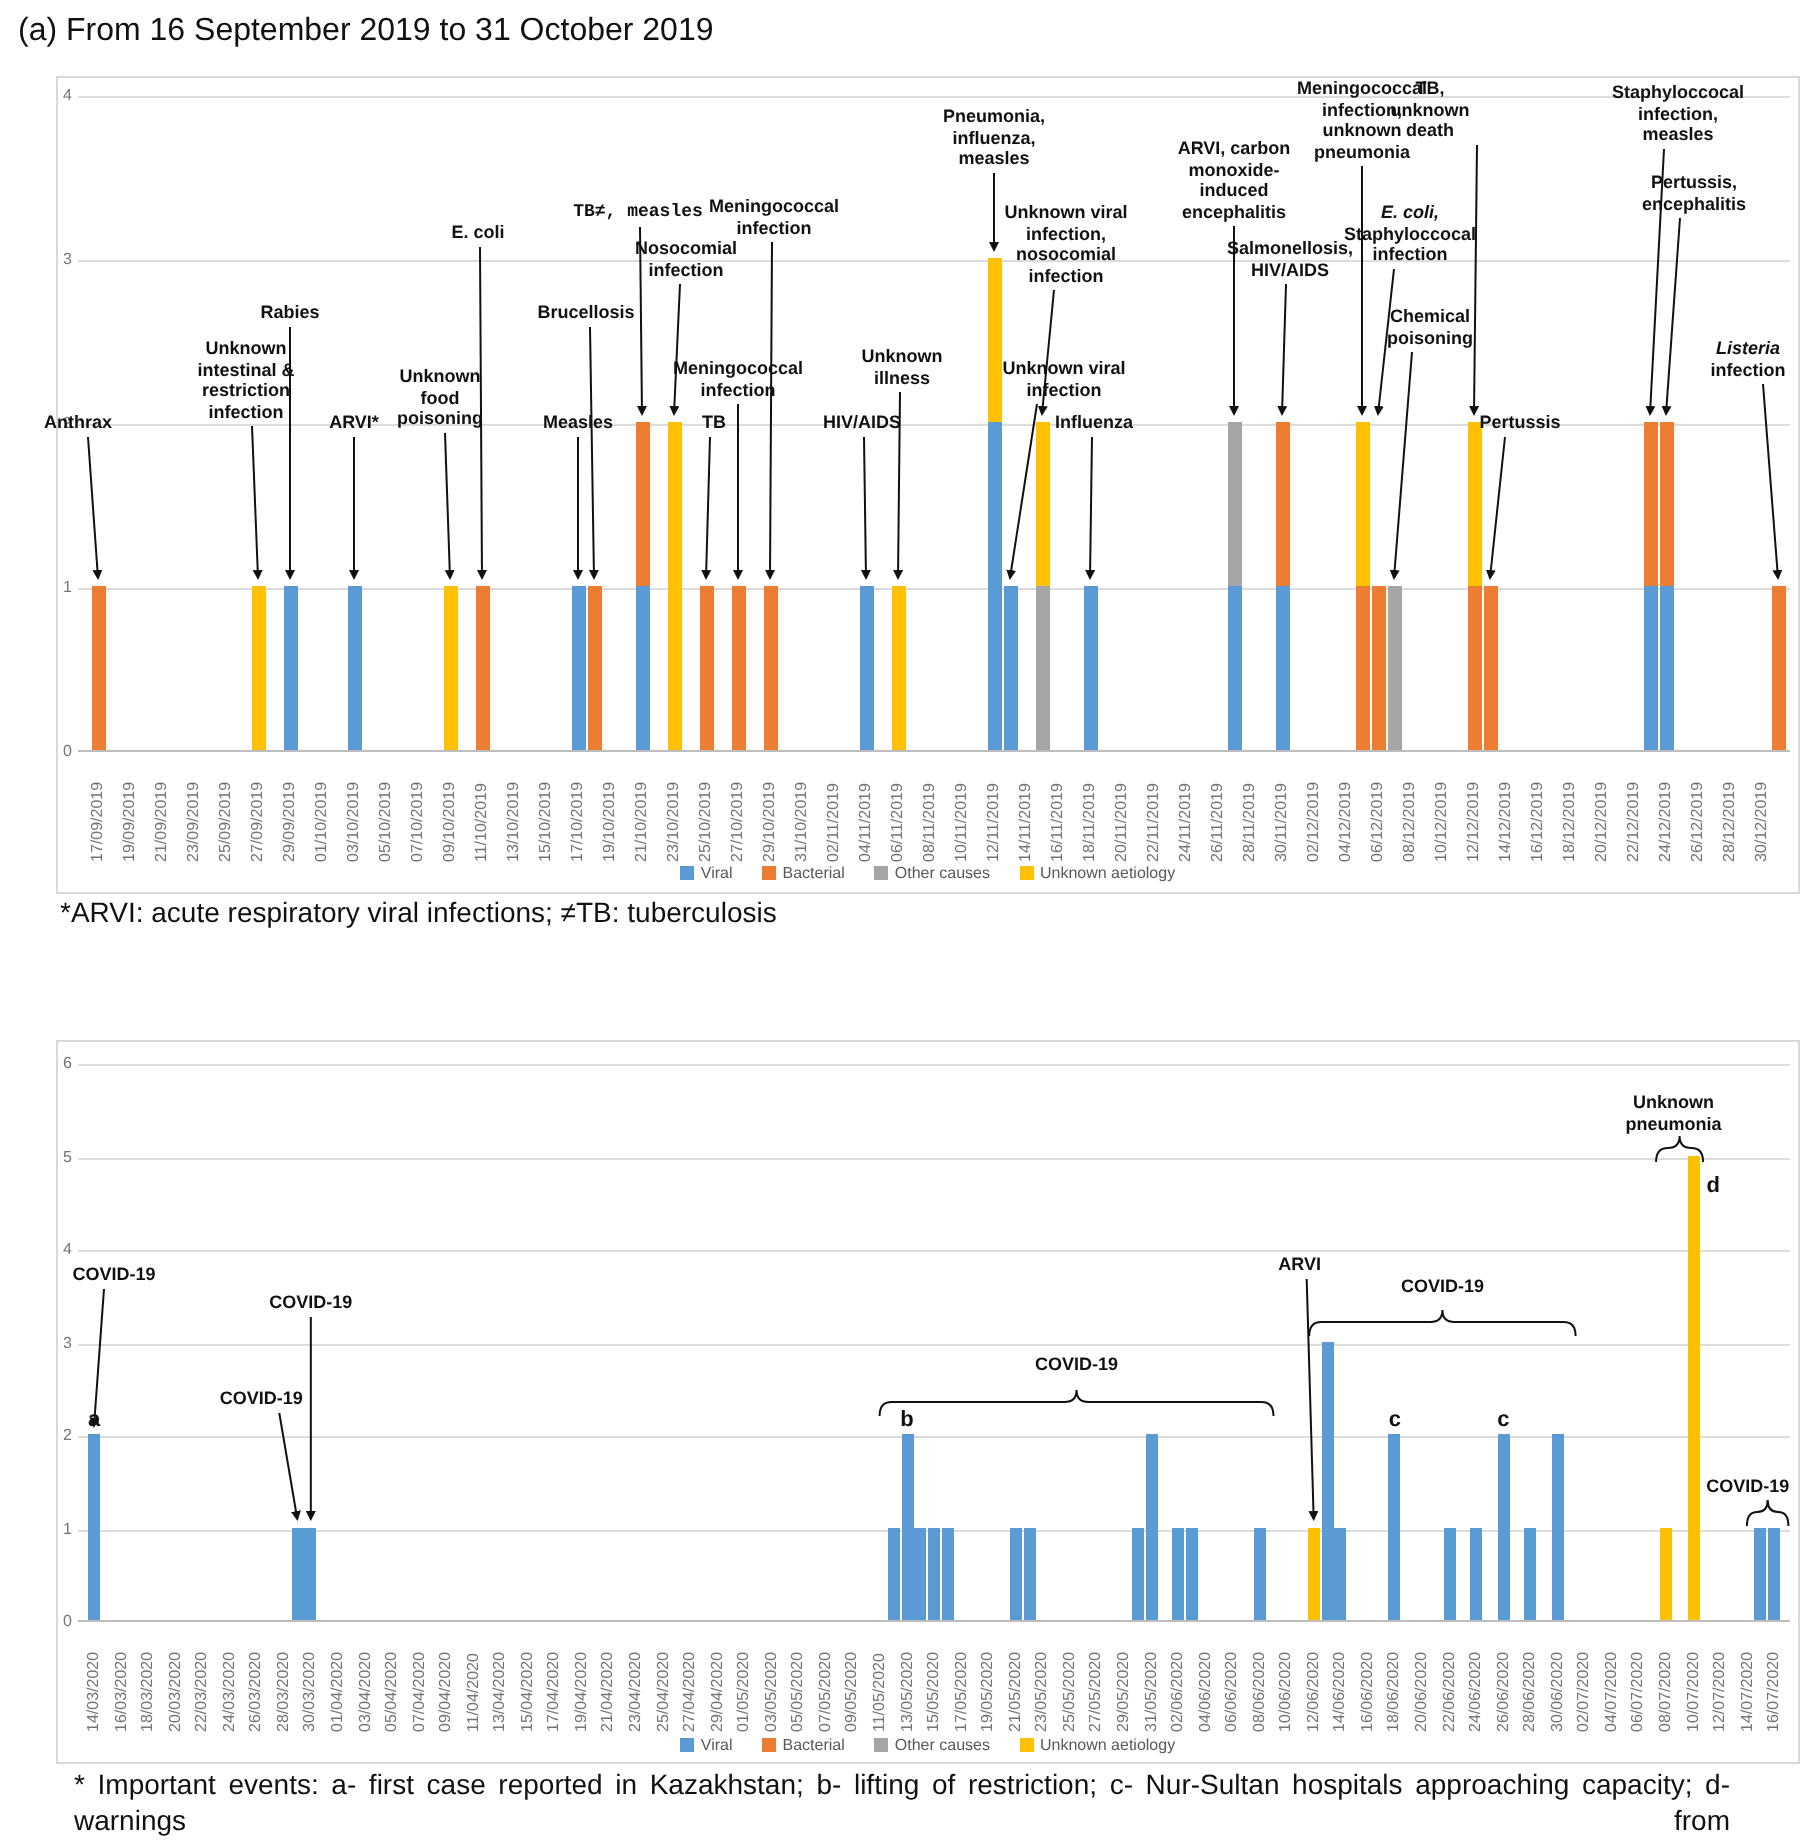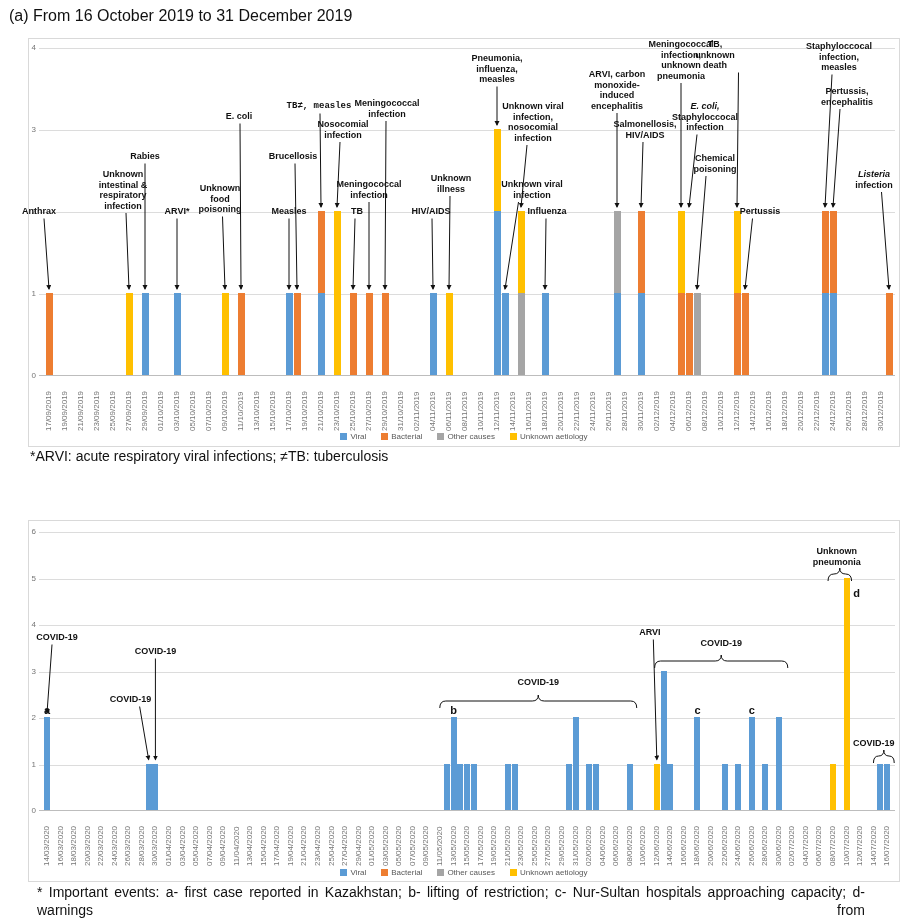--- a/index.html
+++ b/index.html
@@ -20,21 +20,21 @@
   .legend{position:absolute;left:0;width:100%;display:flex;justify-content:center;align-items:flex-end;gap:15px;font-size:8px;color:#595959;}
   .legend .it{display:flex;align-items:center;gap:3px;}
   .legend .sw{width:7px;height:7px;display:inline-block;}
   .footnote{position:absolute;font-size:14px;color:#111;}
   .footnote .jline{text-align:justify;text-align-last:justify;}
 </style>
 </head>
 <body>
 
 <div class="page">
-  <div class="panel-title" style="left:9px;top:7px;">(a) From 16 October 2019 to 31 December 2019</div>
+  <div class="panel-title" style="left:9px;top:7px;">(a) From 16 September 2019 to 31 October 2019</div>
 
   <div class="chart-box" id="chart-a" style="top:38px;height:407px;">
     <div class="plot" style="left: 10px; top: 9px; width: 856px; height: 328px;">
         <div class="grid axis" style="top: 327px;"></div>
         <div class="ylab" style="top: 323px;">0</div>
         <div class="grid" style="top: 246px;"></div>
         <div class="ylab" style="top: 241px;">1</div>
         <div class="grid" style="top: 164px;"></div>
         <div class="ylab" style="top: 159px;">2</div>
         <div class="grid" style="top: 82px;"></div>
@@ -225,21 +225,21 @@
           <line x1="793" y1="26.5" x2="786" y2="159" stroke="#111" stroke-width="1" marker-end="url(#arr-a)"></line>
           <line x1="801" y1="61" x2="794" y2="159" stroke="#111" stroke-width="1" marker-end="url(#arr-a)"></line>
           <line x1="842.5" y1="144" x2="850" y2="241" stroke="#111" stroke-width="1" marker-end="url(#arr-a)"></line>
         </svg>
         <div class="ann" style="left: 0px; top: 158px;">
           <div>Anthrax</div>
         </div>
         <div class="ann" style="left: 84px; top: 121px;">
           <div>Unknown</div>
           <div>intestinal &amp;</div>
-          <div>respiratory</div>
+          <div>restriction</div>
           <div>infection</div>
         </div>
         <div class="ann" style="left: 106px; top: 103px;">
           <div>Rabies</div>
         </div>
         <div class="ann" style="left: 138px; top: 158px;">
           <div>ARVI*</div>
         </div>
         <div class="ann" style="left: 181px; top: 135px;">
           <div>Unknown</div>

